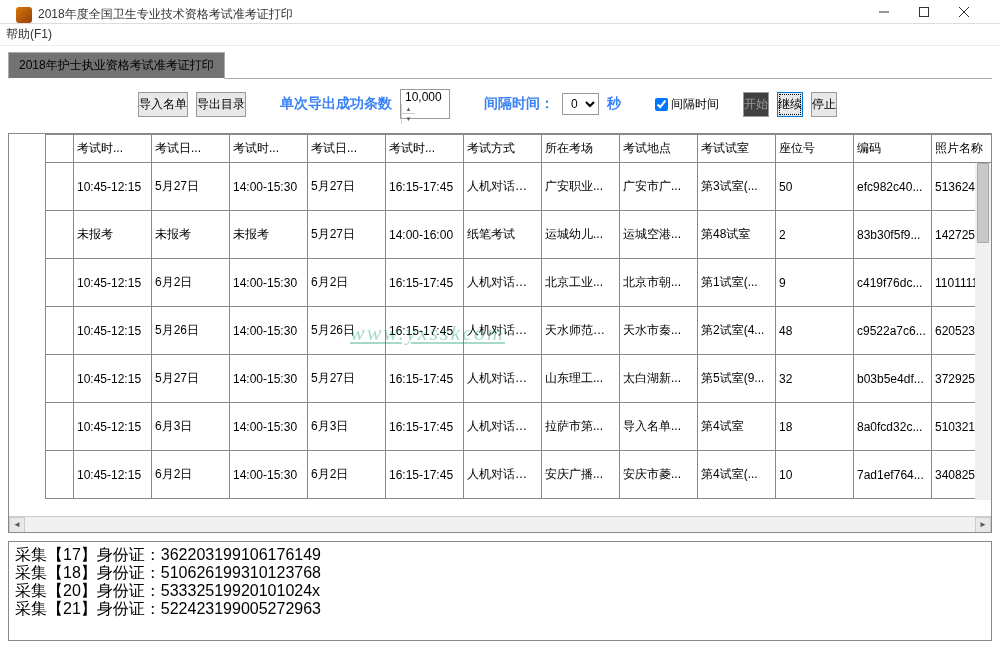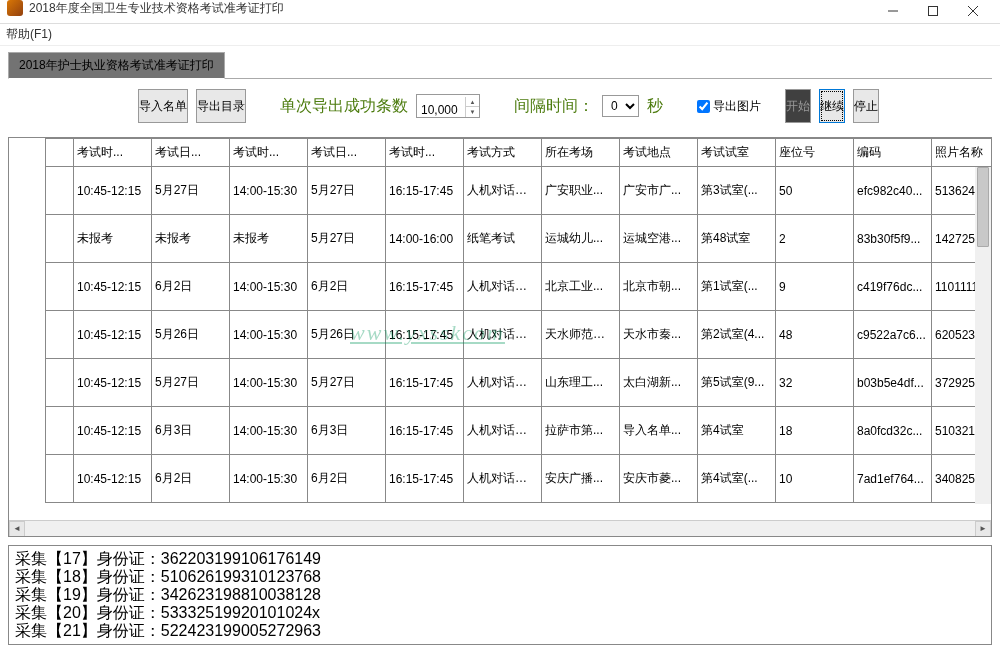--- a/index.html
+++ b/index.html
@@ -1,39 +1,39 @@
 <!DOCTYPE html>
 <html><head>
 <meta charset="utf-8">
 <style>
 * { box-sizing: border-box; margin: 0; padding: 0; }
 body { font-family: "Microsoft YaHei", SimSun, sans-serif; font-size: 12px; background: #fff; width: 1000px; height: 655px; overflow: hidden; }
-.titlebar { height: 24px; display: flex; align-items: flex-start; padding: 0 7px; border-bottom: 1px solid #ddd; background: #fff; }
+.titlebar { height: 24px; display: flex; align-items: flex-end; padding: 0 16px; border-bottom: 1px solid #ddd; background: #fff; }
 .titlebar .icon { width: 16px; height: 16px; background: linear-gradient(135deg, #d97706, #92400e); border-radius: 3px; margin-right: 6px; }
 .titlebar .title { flex: 1; font-size: 12px; color: #333; }
 .winbtn { width: 40px; height: 22px; display: flex; align-items: center; justify-content: center; cursor: pointer; }
 .winbtn svg { width: 10px; height: 10px; }
 .menubar { height: 22px; padding: 2px 6px; font-size: 12px; color: #333; border-bottom: 1px solid #eee; }
 .menubar span { cursor: pointer; }
 .content { padding: 6px 8px; }
 .tab-strip { display: flex; border-bottom: 1px solid #aaa; }
 .tab { background: #737373; border: 1px solid #aaa; border-bottom: 1px solid #fff; padding: 4px 10px; margin-bottom: -1px; font-size: 12px; cursor: pointer; }
 .toolbar { display: flex; align-items: center; gap: 8px; padding: 10px 0 8px 130px; }
-.btn { background: #e8e8e8; border: 1px solid #999; padding: 2px 0; font-size: 12px; cursor: pointer; height: 34px; line-height: 16px; }
+.btn { background: #e8e8e8; border: 1px solid #999; padding: 2px 0; font-size: 12px; cursor: pointer; height: 25px; line-height: 16px; }
 .btn.disabled { color: #999; background: #404040; }
 .btn.focused { outline: 1px dotted #000; outline-offset: -3px; border-color: #0078d7; }
-.spinner { display: flex; align-items: flex-end; border: 1px solid #999; height: 24px; background: #fff; }
+.spinner { display: flex; align-items: flex-start; border: 1px solid #999; height: 30px; background: #fff; flex-direction: column; }
 .spinner input { border: none; width: 48px; padding: 0 4px; font-size: 12px; outline: none; text-align: left; }
 .spinner .arrows { width: 14px; display: flex; flex-direction: column; border-left: 1px solid #ccc; }
 .spinner .arrow { height: 10px; display: flex; align-items: center; justify-content: center; cursor: pointer; font-size: 6px; line-height: 6px; color: #555; }
 .spinner .arrow:first-child { border-bottom: 1px solid #ccc; }
 .select { border: 1px solid #999; height: 22px; padding: 0 4px; font-size: 12px; background: #fff; }
 .chk { display: flex; align-items: center; gap: 3px; cursor: pointer; }
 .chk input { width: 13px; height: 13px; }
-.label { font-size: 16px; color: #4d7c0f; }
+.label { font-size: 14px; color: #3b82f6; font-weight: bold; }
 .table-wrap { border: 1px solid #888; margin-top: 6px; height: 400px; overflow: hidden; position: relative; display: flex; flex-direction: column; }
 .table-scroll { flex: 1; overflow: hidden; position: relative; padding-left: 36px; }
 table { border-collapse: collapse; width: 100%; table-layout: fixed; }
 th, td { border: 1px solid #888; padding: 4px 3px; font-size: 12px; text-align: left; white-space: nowrap; overflow: hidden; text-overflow: ellipsis; }
 th { background: #fff; font-weight: normal; height: 28px; }
 td { height: 48px; vertical-align: middle; }
 .col-narrow { width: 28px; }
 .col-norm { width: 78px; }
 .hscroll { height: 16px; background: #f0f0f0; display: flex; align-items: center; border-top: 1px solid #ccc; }
 .hscroll .arrow { width: 16px; height: 16px; display: flex; align-items: center; justify-content: center; cursor: pointer; color: #555; font-size: 8px; background: #e8e8e8; border: 1px solid #ccc; }
@@ -91,21 +91,21 @@
     </div>
     <span style="width:18px"></span>
     <span class="label">间隔时间：</span>
     <select class="select">
       <option>0</option>
     </select>
     <span class="label">秒</span>
     <span style="width:18px"></span>
     <label class="chk">
       <input type="checkbox" checked="" style="">
-      <span>导出图片</span>
+      <span>间隔时间</span>
     </label>
     <span style="width:8px"></span>
     <button class="btn disabled">开始</button>
     <button class="btn focused">继续</button>
     <button class="btn">停止</button>
   </div>
 
   <div class="table-wrap">
     <div class="table-scroll">
       <table>
@@ -243,19 +243,18 @@
     <div class="hscroll">
       <div class="arrow">◄</div>
       <div class="track"></div>
       <div class="arrow">►</div>
     </div>
   </div>
 
   <div class="logbox" id="logbox">
       <div>采集【17】身份证：362203199106176149</div>
       <div>采集【18】身份证：510626199310123768</div>
-      <div>采集【19】身份证：342623198810038128</div>
       <div>采集【20】身份证：53332519920101024x</div>
       <div>采集【21】身份证：522423199005272963</div>
     </div>
 </div>
 
 <div class="watermark">www.yxsskcom</div>
 
 </body></html>

